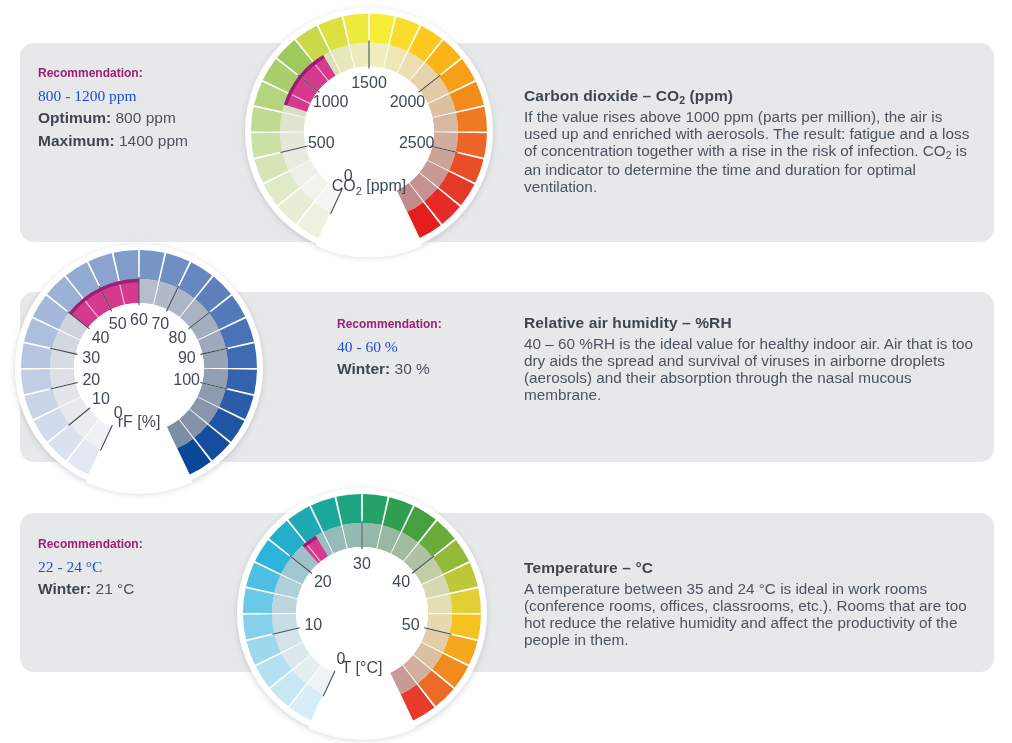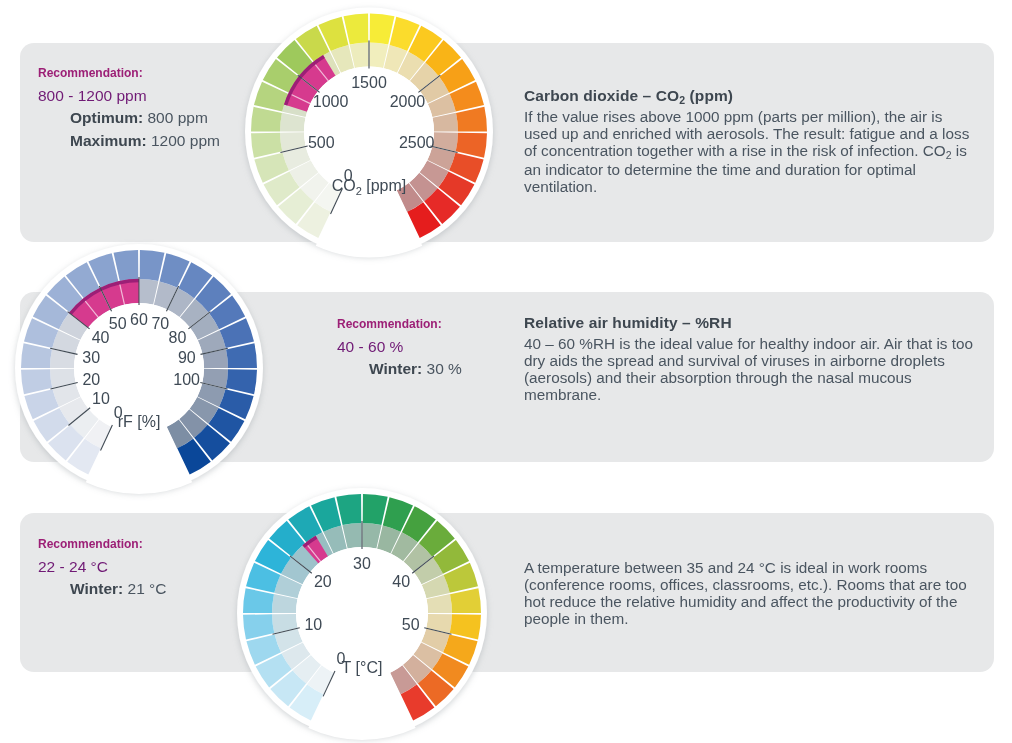--- a/index.html
+++ b/index.html
@@ -11,22 +11,22 @@
   .row{position:absolute;left:0;top:0;width:1012px;}
 
   
   .panel{
     position:absolute;background:#e7e8e9;border-radius:14px;
   }
 
   
   .rec{position:absolute;line-height:22.5px;font-size:15.5px;}
   .rec .rec-title{color:#9c1f76;font-weight:bold;font-size:12px;display:block;}
-  .rec .rec-range{color:#701a75;font-size:15.5px;display:block;}
-  .rec .rec-line{display:block;color:#4a5560;font-size:15.5px;margin-left:32px;}
+  .rec .rec-range{color:#1d4ed8;font-size:15.5px;display:block;font-family:Liberation Serif, serif;}
+  .rec .rec-line{display:block;color:#4a5560;font-size:15.5px;}
   .rec .rec-line b{color:#3e4750;font-weight:bold;}
 
   
   .desc{position:absolute;width:450px;margin-top:25px;}
   .desc h3{
     margin:0 0 3px 0;font-size:15.5px;font-weight:bold;color:#3e4750;
     letter-spacing:.1px;
   }
   .desc p{margin:0;font-size:15.3px;line-height:17px;color:#4a5560;}
   .desc sub{font-size:10.5px;vertical-align:baseline;position:relative;top:3px;}
@@ -50,21 +50,21 @@
 
   <div class="rec" style="left:38px;top:62px;width:200px;">
     <span class="rec-title">Recommendation:</span>
     <span class="rec-range">800 - 1200 ppm</span>
     <span class="rec-line">
       <b>Optimum:</b>
       <span>800 ppm</span>
     </span>
     <span class="rec-line">
       <b>Maximum:</b>
-      <span>1200 ppm</span>
+      <span>1400 ppm</span>
     </span>
   </div>
 
   <div class="gauge" id="gauge-0" style="left:244px;top:5px;width:250px;height:253px;">
       <svg width="250" height="253" viewBox="0 0 250 253">
         <defs>
           <filter id="sh0" x="-25%" y="-25%" width="150%" height="150%">
             <feDropShadow dx="0" dy="2" stdDeviation="3" flood-color="#9aa0a6" flood-opacity="0.45"></feDropShadow>
           </filter>
         </defs>
@@ -344,17 +344,20 @@
         <text x="125.99999999999999" y="81.5" text-anchor="middle" class="tick-label">30</text>
         <line x1="176.20260255485277" y1="86.30492855883128" x2="198.16624117260088" y2="68.93833480331996" stroke="#404a54" stroke-width="1.1"></line>
         <text x="165.22078324597874" y="100.48822543658693" text-anchor="middle" class="tick-label">40</text>
         <line x1="188.27487171710874" y1="140.75941572751617" x2="215.5201280933438" y2="147.21666010830447" stroke="#404a54" stroke-width="1.1"></line>
         <text x="174.6522435289912" y="143.030793537122" text-anchor="middle" class="tick-label">50</text>
         <text x="126" y="186" text-anchor="middle" class="unit-label">T [°C]</text>
       </svg>
     </div>
 
   <div class="desc" style="left:524px;top:534px;">
+    <h3>
+      <span>Temperature – °C</span>
+    </h3>
     <p>
       <span>A temperature between 35 and 24 °C is ideal in work rooms (conference rooms, offices, classrooms, etc.). Rooms that are too hot reduce the relative humidity and affect the productivity of the people in them.</span>
     </p>
   </div>
 </div>
 
 </body></html>

